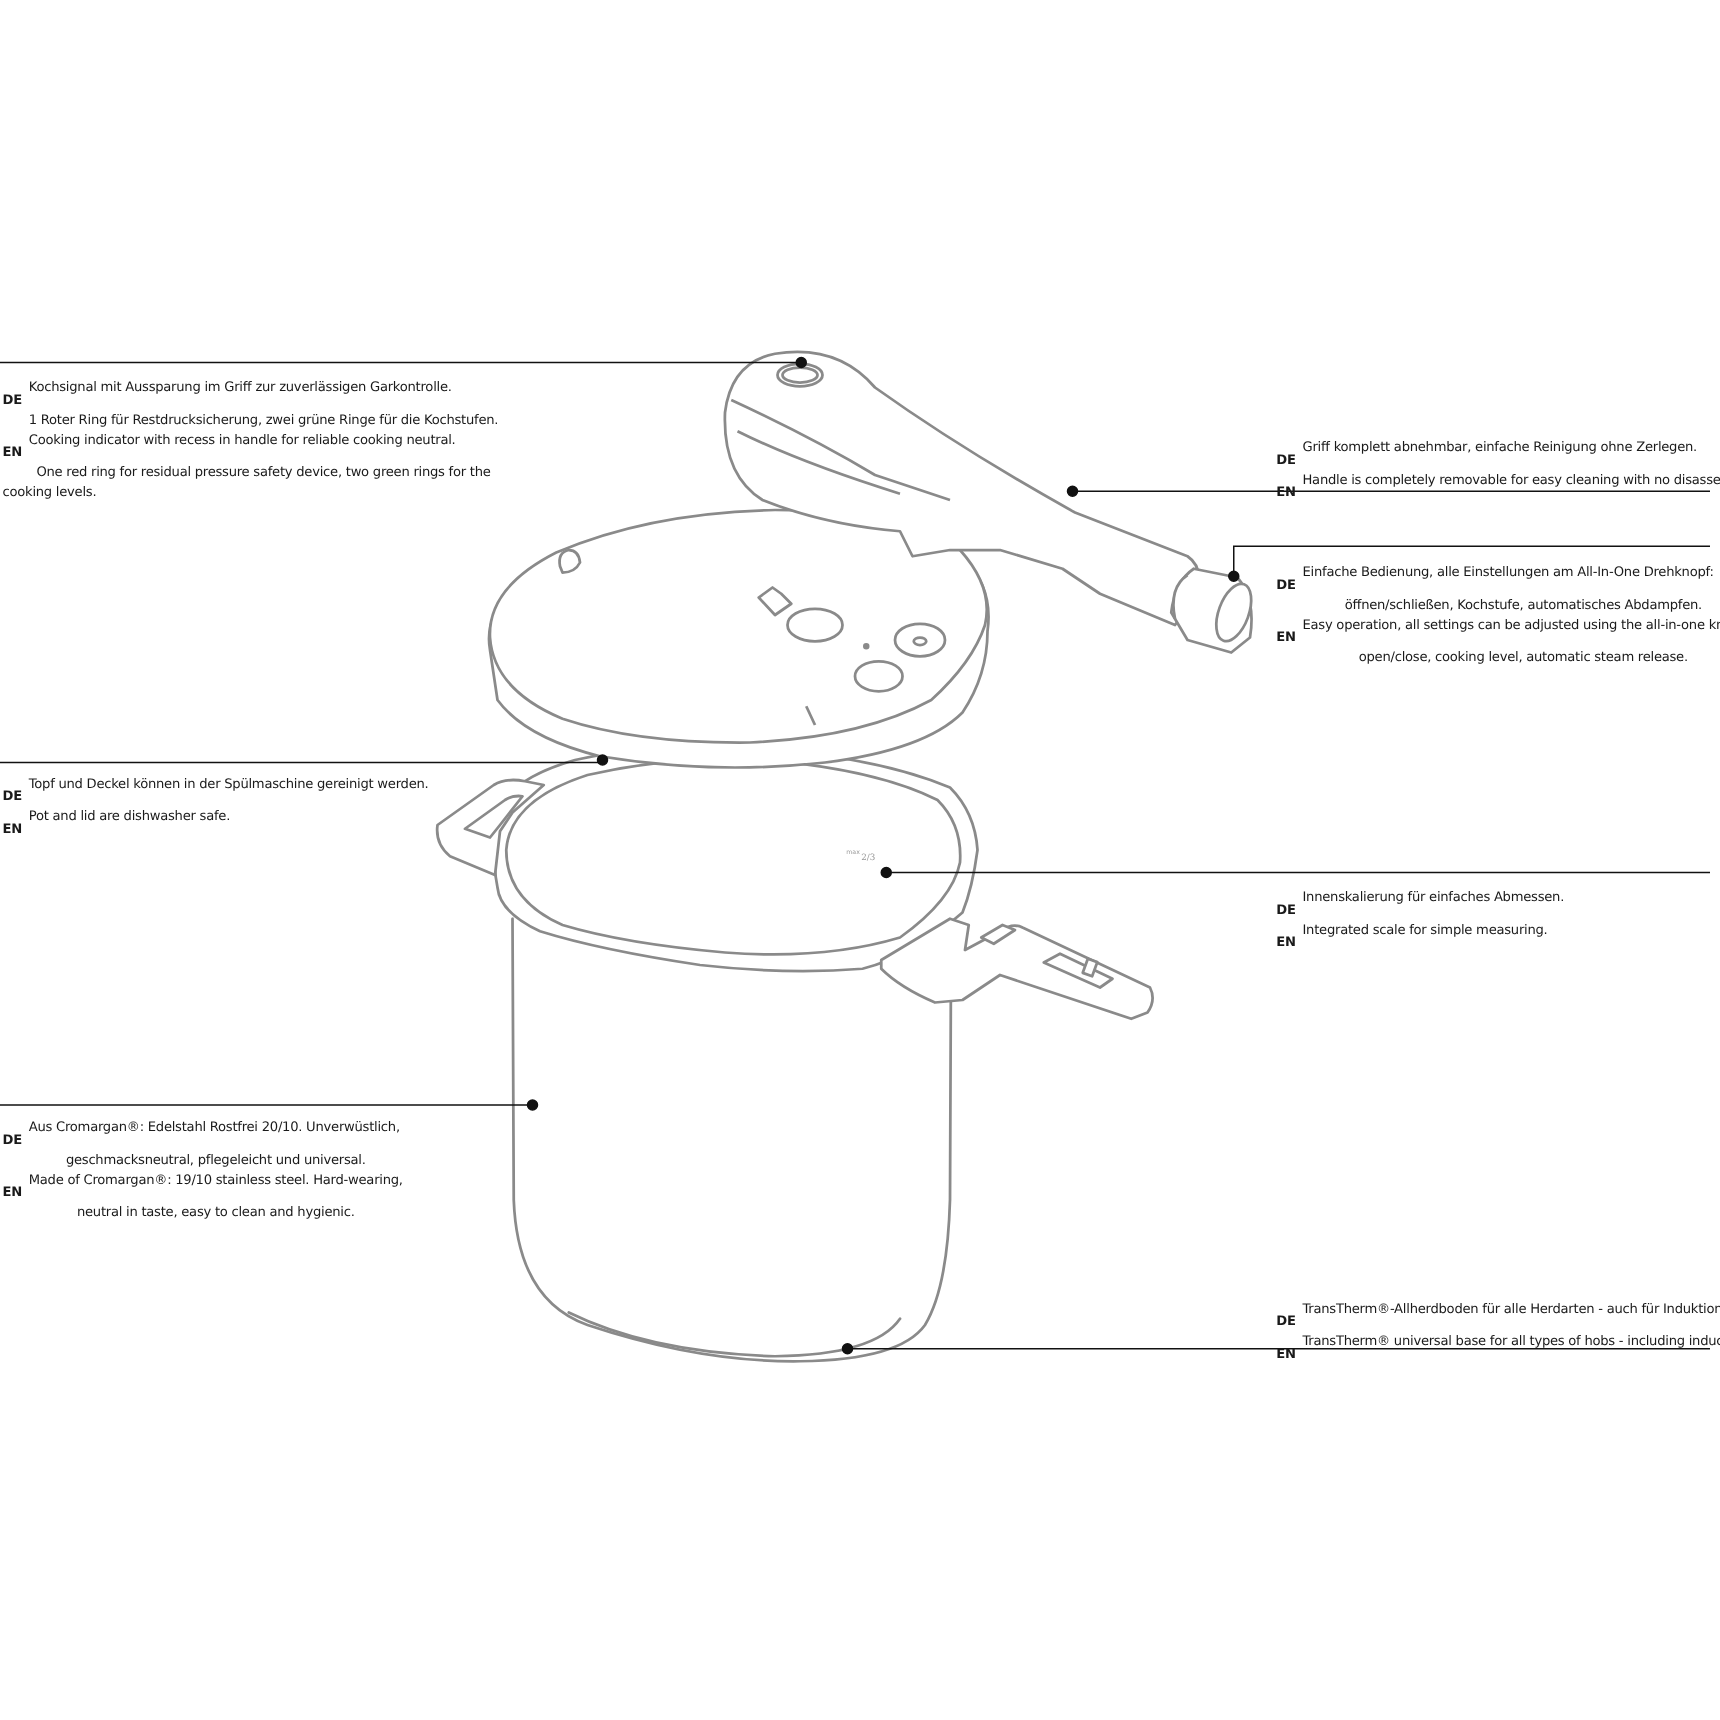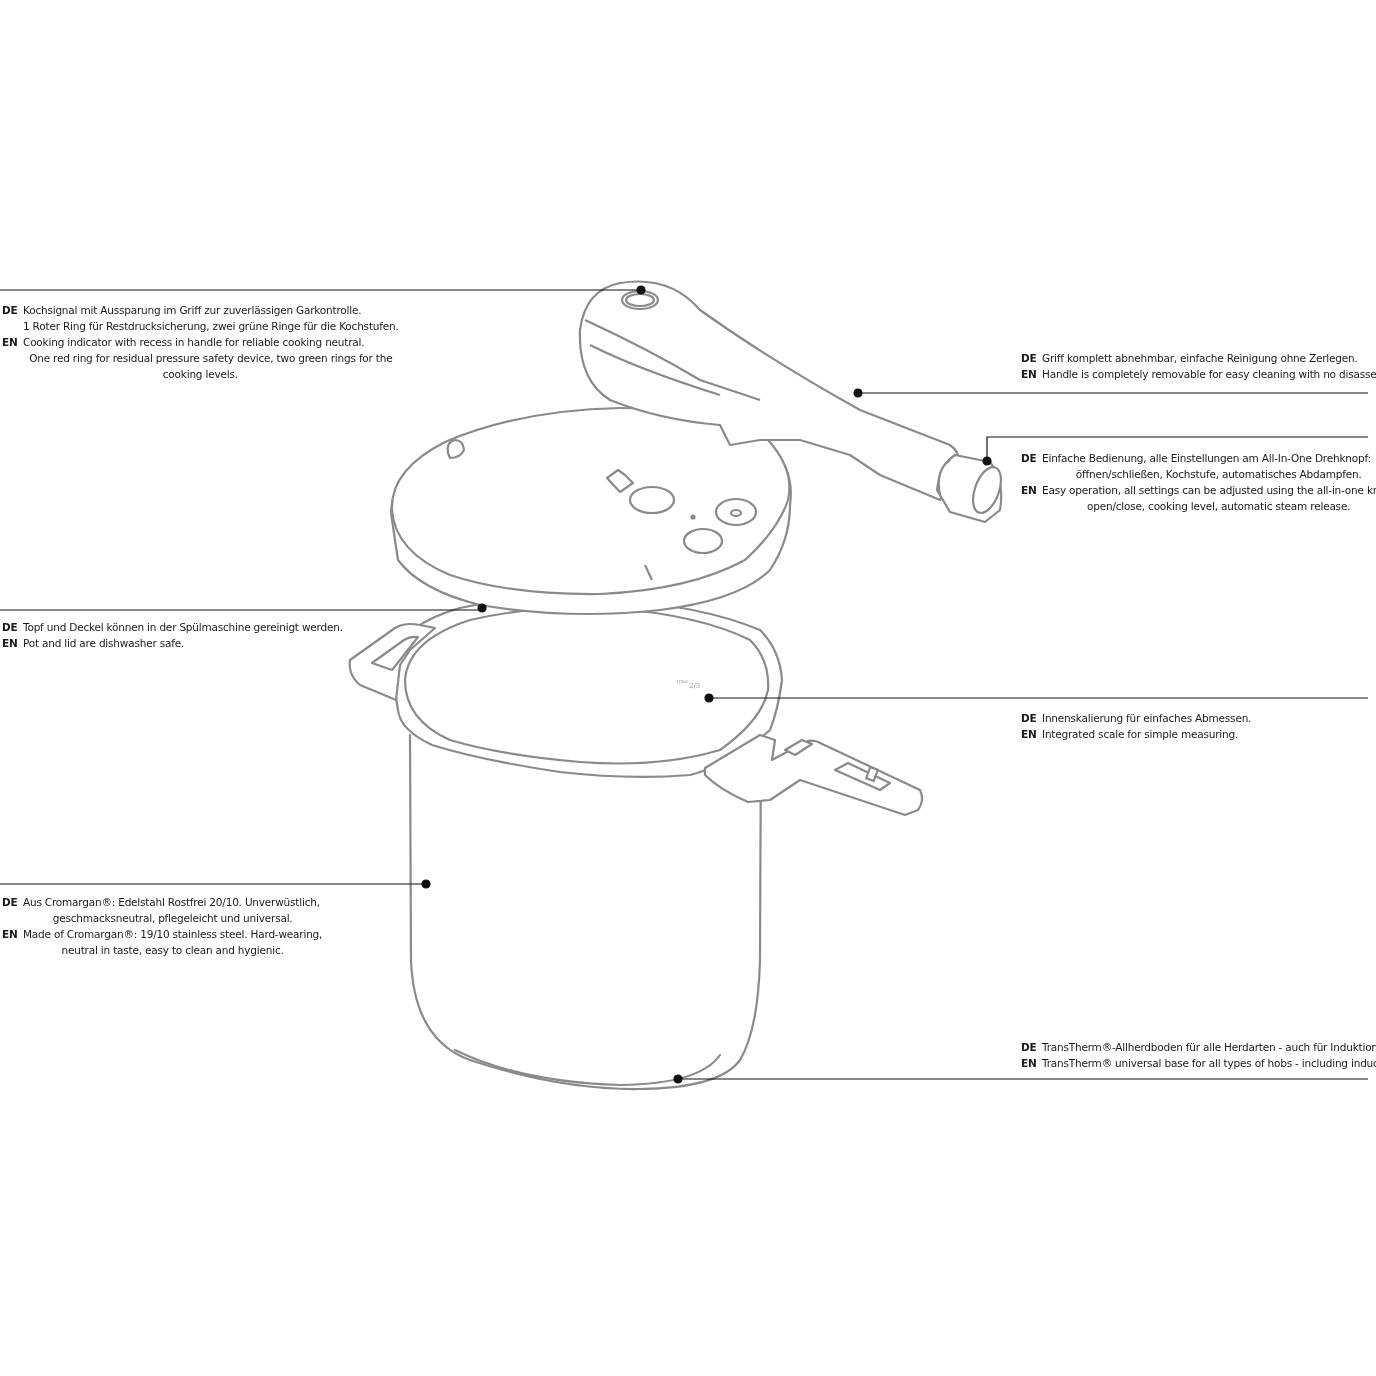--- a/index.html
+++ b/index.html
@@ -1,23 +1,23 @@
 <!DOCTYPE html>
 <html><head>
 <meta charset="utf-8">
 <style>
   html, body { margin: 0; padding: 0; background: #ffffff; }
   body { width: 1376px; height: 1376px; position: relative; overflow: hidden;
          font-family: "DejaVu Sans", sans-serif; color: #1a1a1a; }
   #drawing { position: absolute; left: 0; top: 0; width: 1376px; height: 1376px; }
   .callout { position: absolute; font-size: 10.5px; line-height: 16px; letter-spacing: -0.2px; }
   .callout .row { display: flex; white-space: nowrap; }
-  .callout .lang { font-weight: bold; width: 21px; flex: none; }
+  .callout .lang { font-weight: bold; width: 21px; flex: none; margin-top: 10px; }
   .callout .cont { padding-left: 21px; white-space: nowrap; text-align: center; }
-  .callout .cont0 { padding-left: 0; white-space: nowrap; text-align: center; }
+  .callout .cont0 { padding-left: 0; white-space: nowrap; }
 </style>
 </head>
 <body>
 
 <svg id="drawing" viewBox="0 0 1376 1376" xmlns="http://www.w3.org/2000/svg">
   <g fill="none" stroke="#8a8a8a" stroke-width="2.2" stroke-linejoin="round" stroke-linecap="round">
 
     <path d="M410 735 L411 960 Q414 1040 470 1060 Q560 1090 640 1089 Q720 1088 740 1060 Q758 1030 760 960 L761 720"></path>
     <path d="M455 1050 Q520 1082 620 1085 Q700 1084 720 1055"></path>
   </g>

